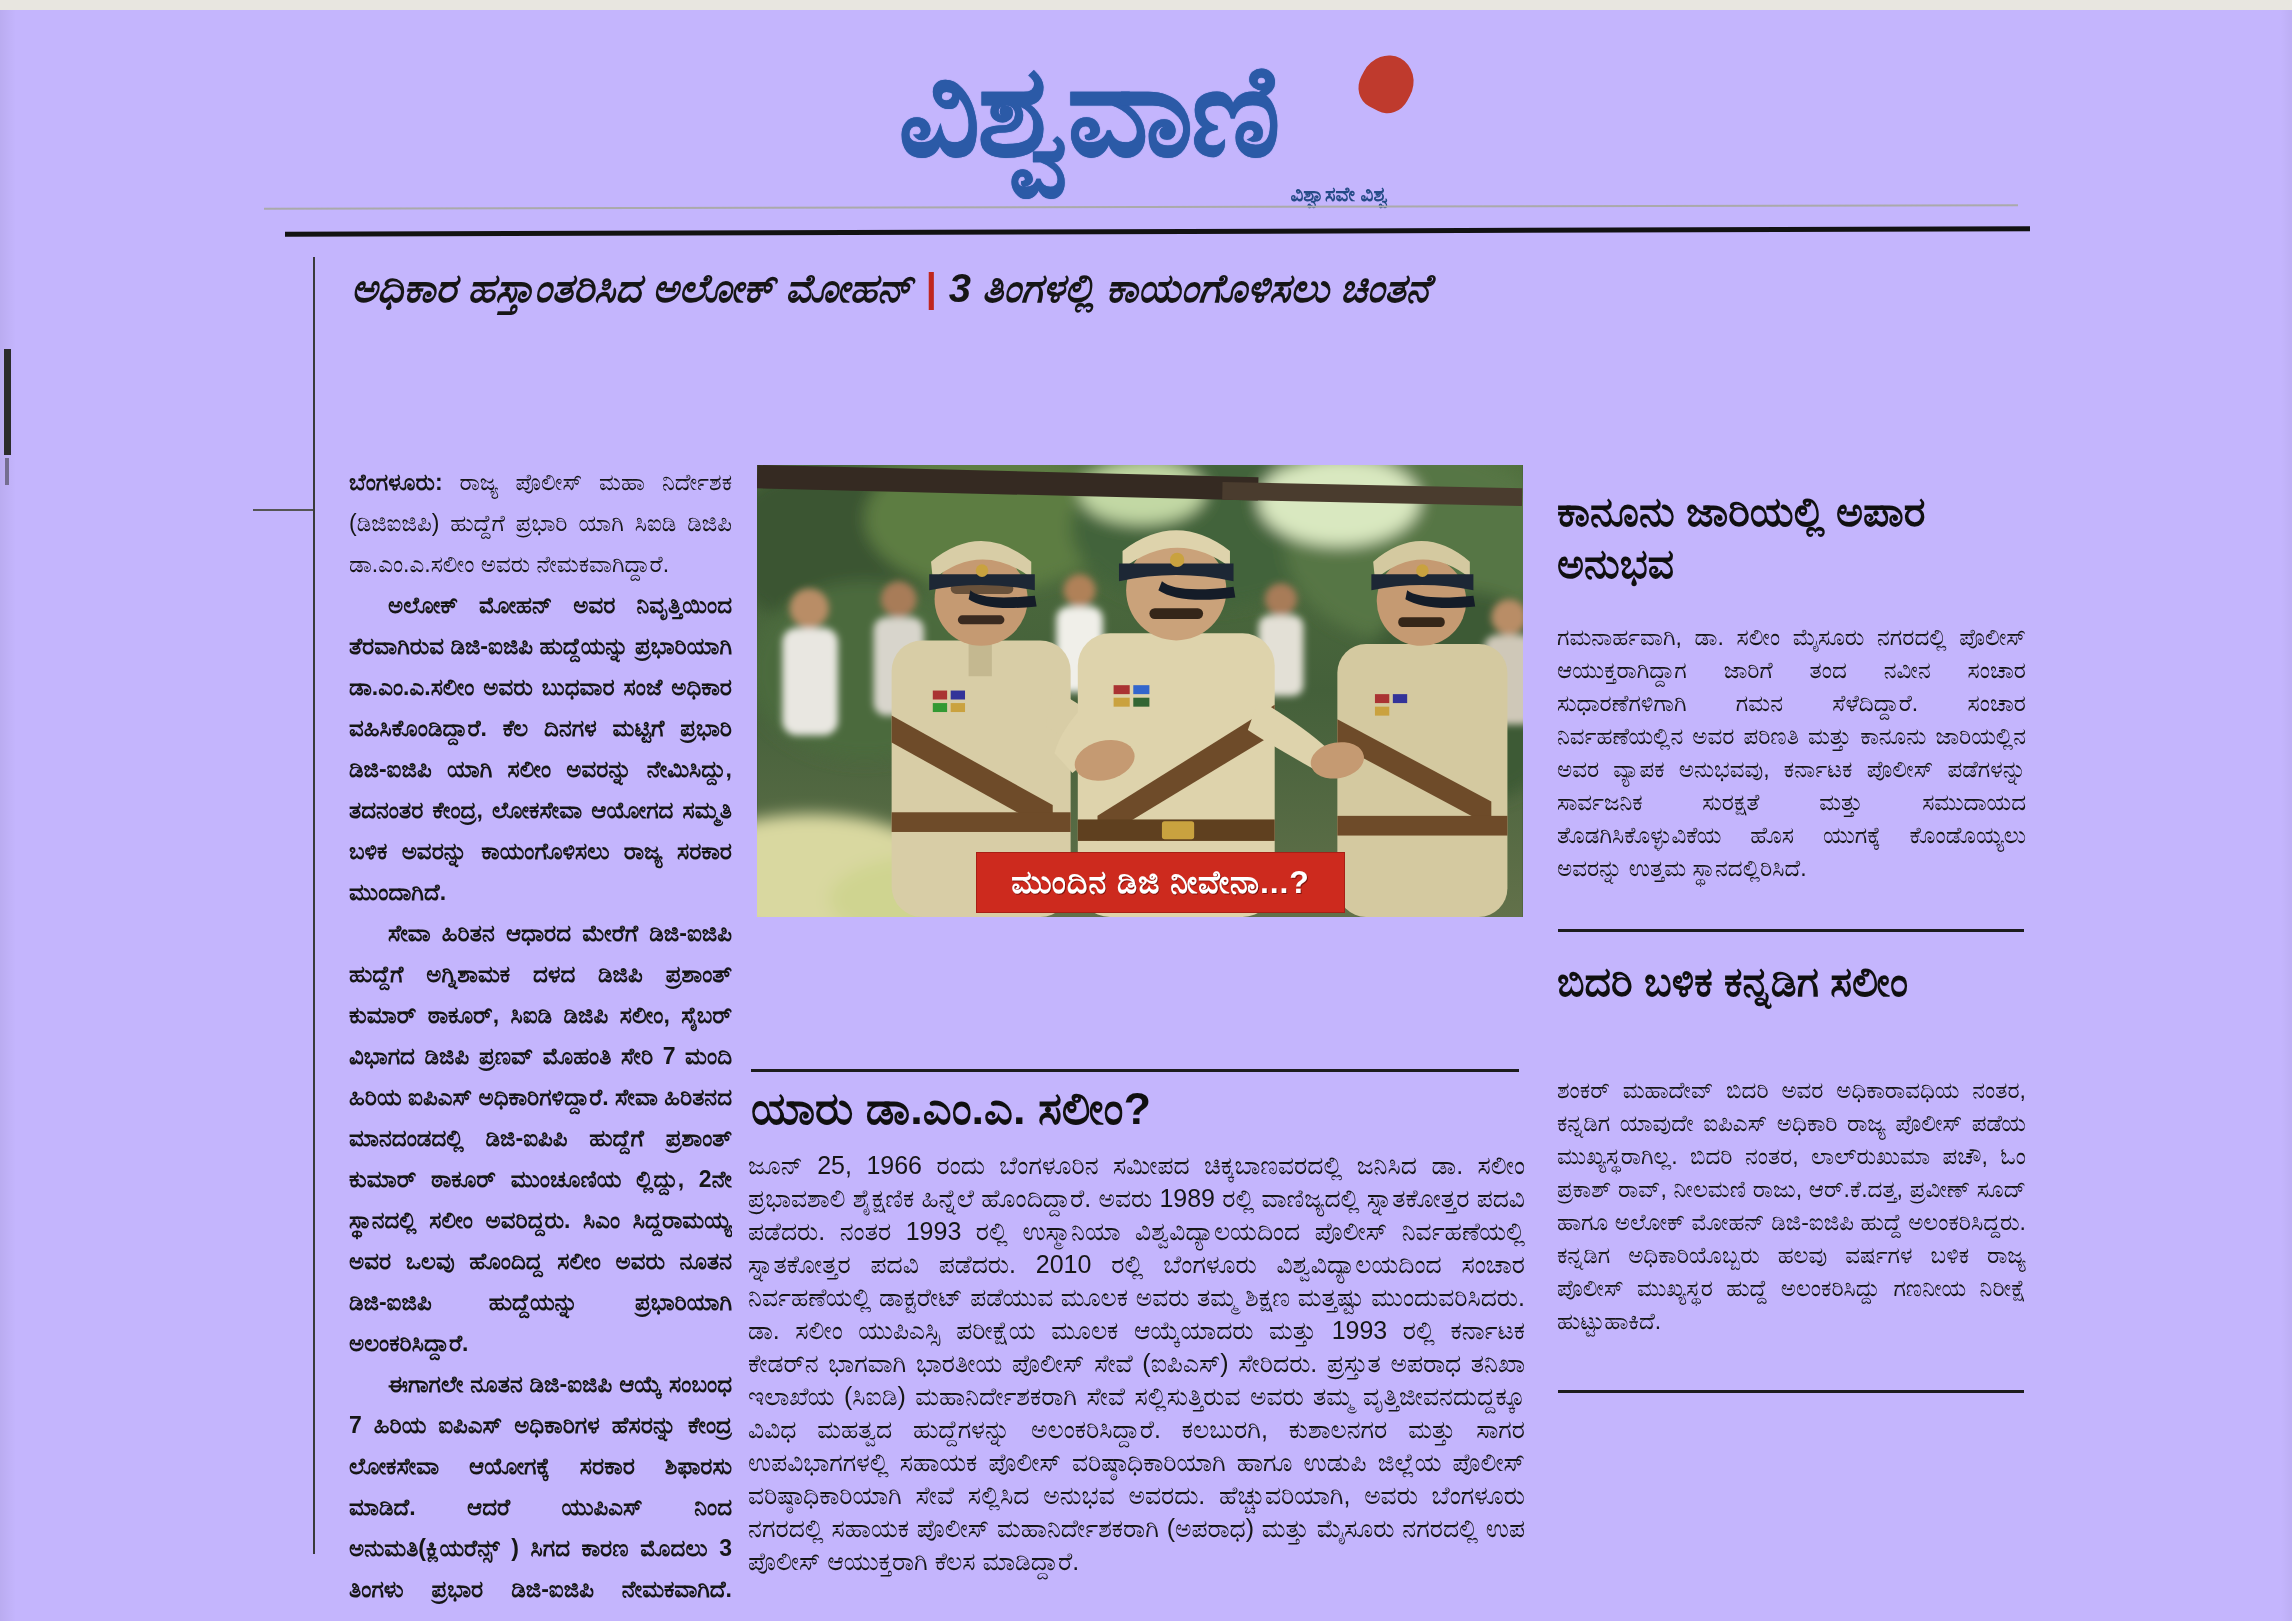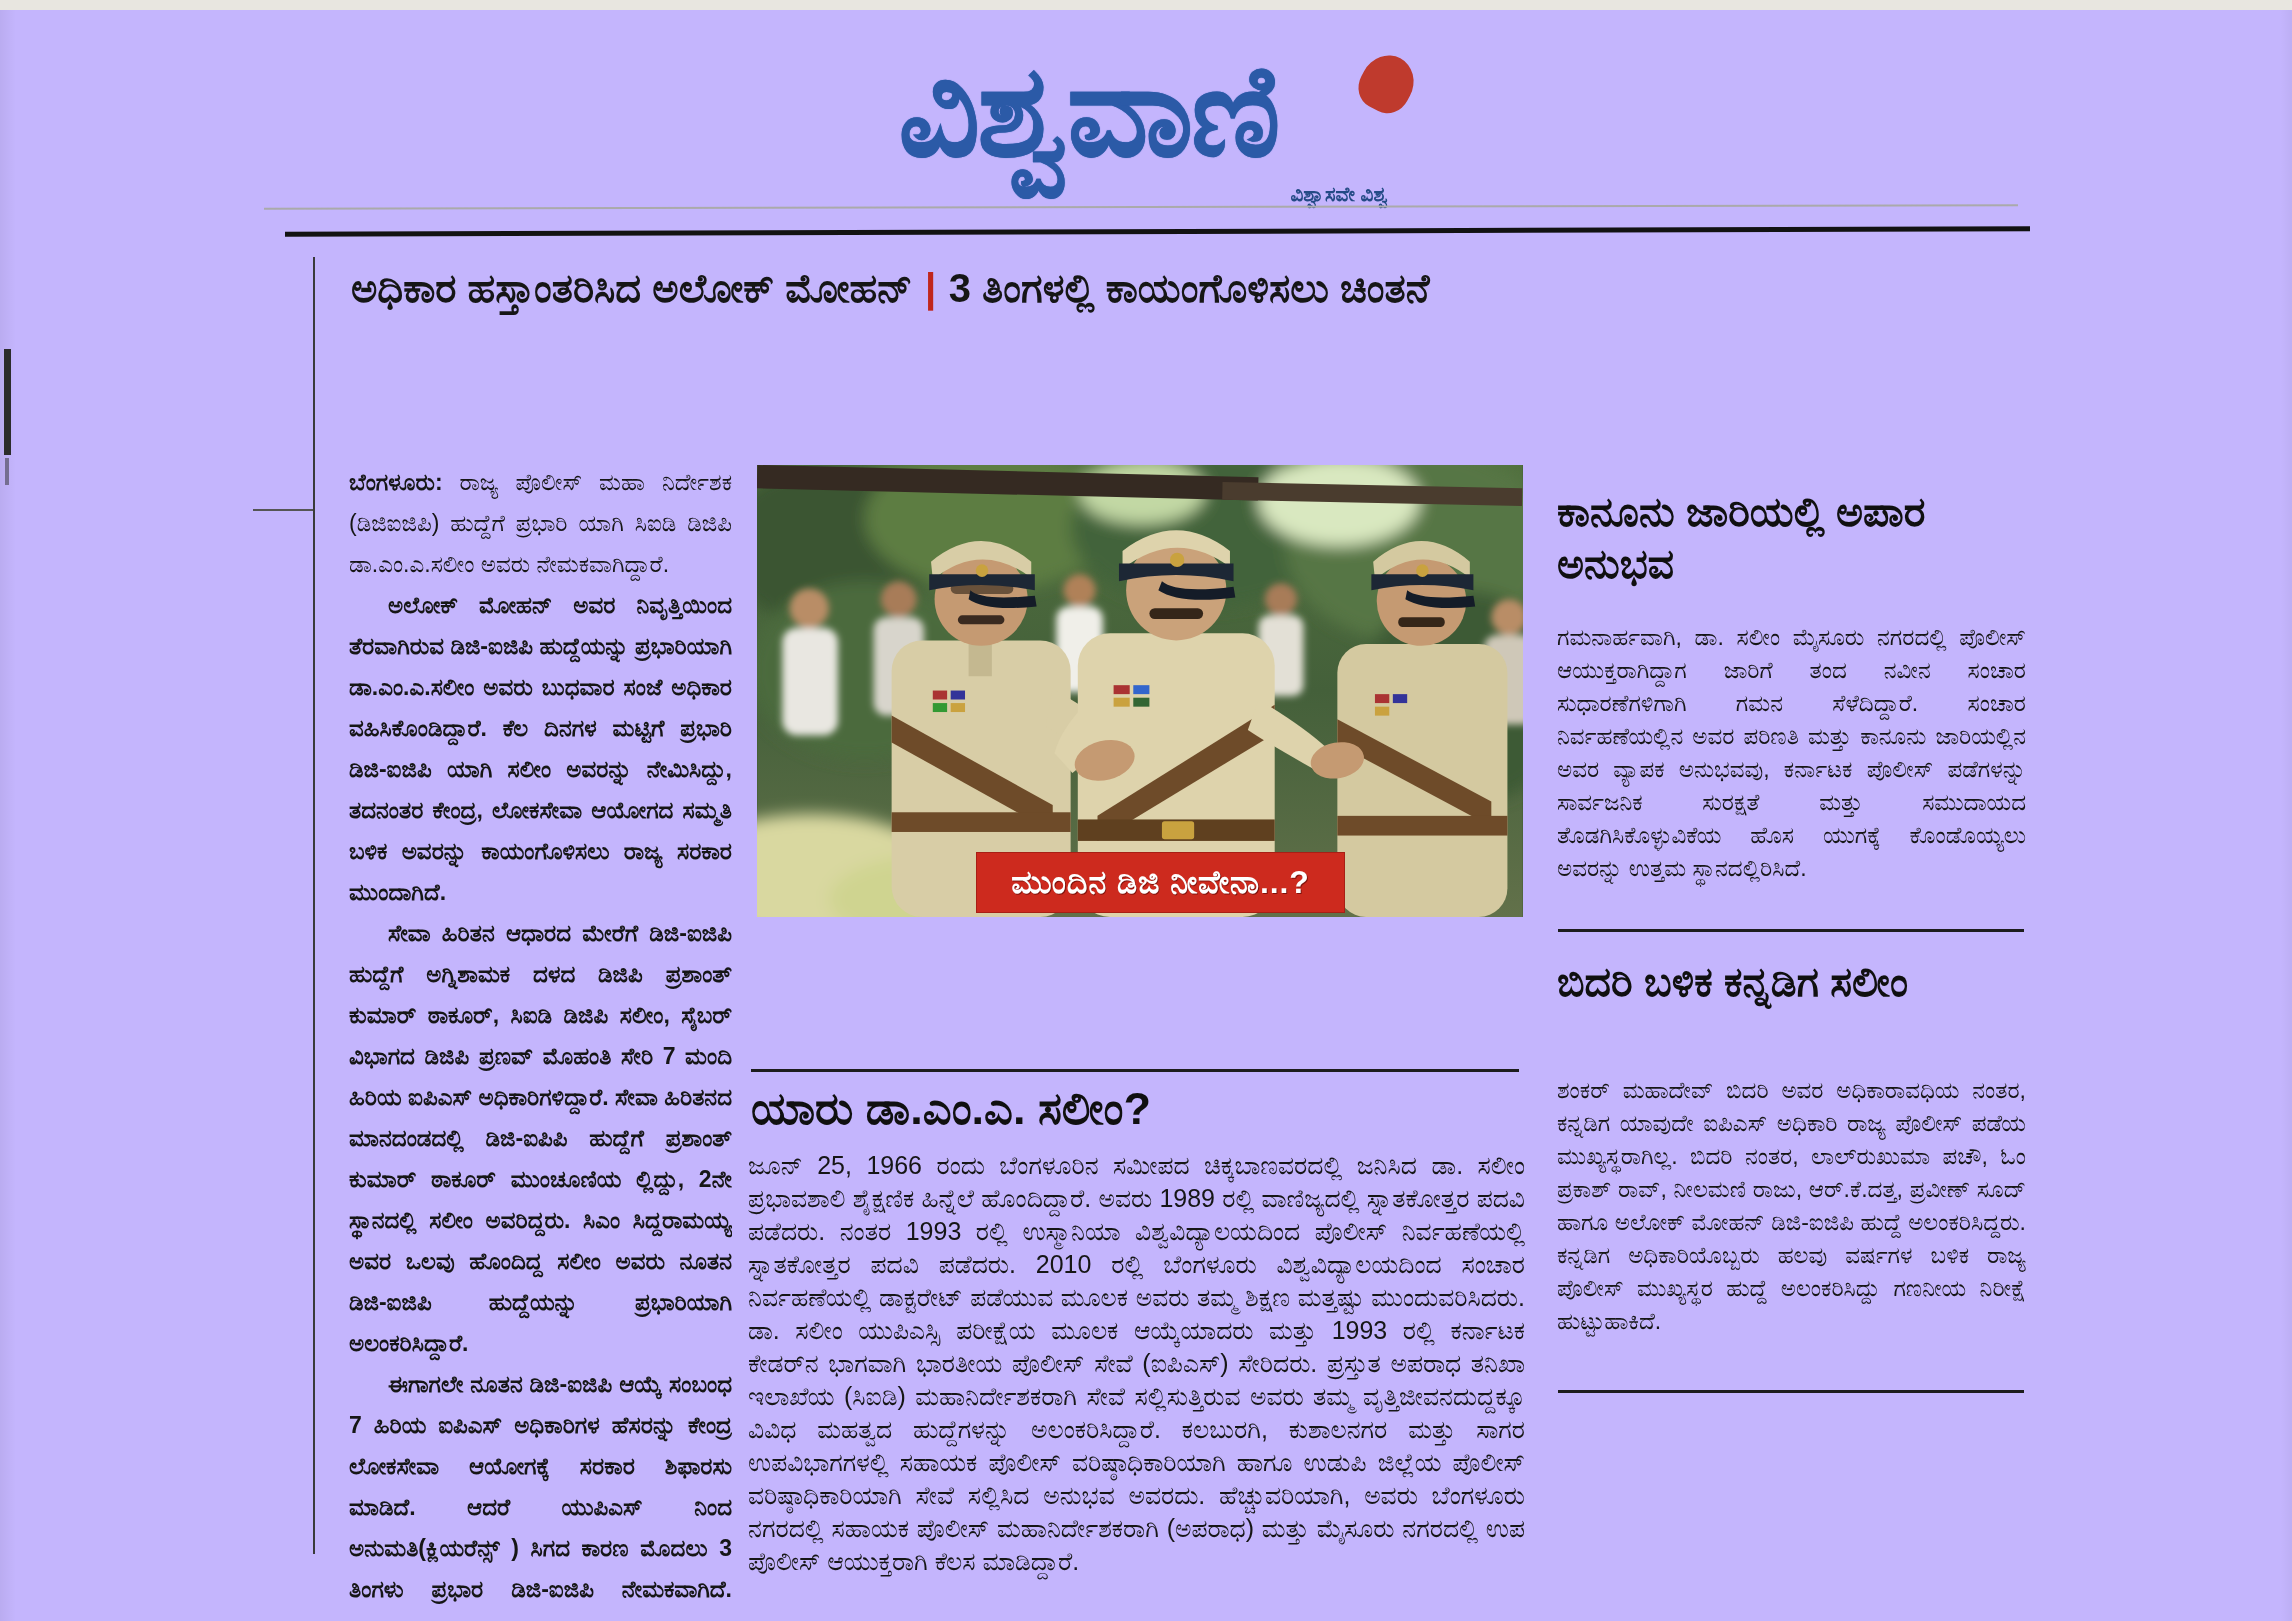--- a/index.html
+++ b/index.html
@@ -37,20 +37,21 @@
   
   #rule-thin{position:absolute;left:264px;top:196px;width:1754px;height:1.8px;background:#aaa;transform:rotate(-0.12deg);}
   #rule-thick{position:absolute;left:285px;top:219px;width:1745px;height:4.5px;background:#121212;transform:rotate(-0.18deg);}
   #article-left-border{position:absolute;left:313px;top:247px;width:1.8px;height:1297px;background:#3a3a3a;}
   #reg-tick{position:absolute;left:253px;top:499px;width:60px;height:1.8px;background:#555;}
   
   #kicker{
     position:absolute;left:351px;top:256px;width:1684px;
     font-size:40px;font-weight:800;color:#161616;letter-spacing:0;
     white-space:nowrap;
+    font-style:italic;
   }
   #kicker .sep{color:#c0261d;font-weight:900;padding:0 12.5px;}
   #headline{
     position:absolute;left:349px;top:324px;width:1702px;height:115px;
     font-size:75px;line-height:107px;font-weight:900;color:#101010;
     letter-spacing:-0.9px;white-space:nowrap;overflow:hidden;
   }
   
   .bodytext{
     font-size:23px;line-height:41px;text-align:justify;color:#161616;

